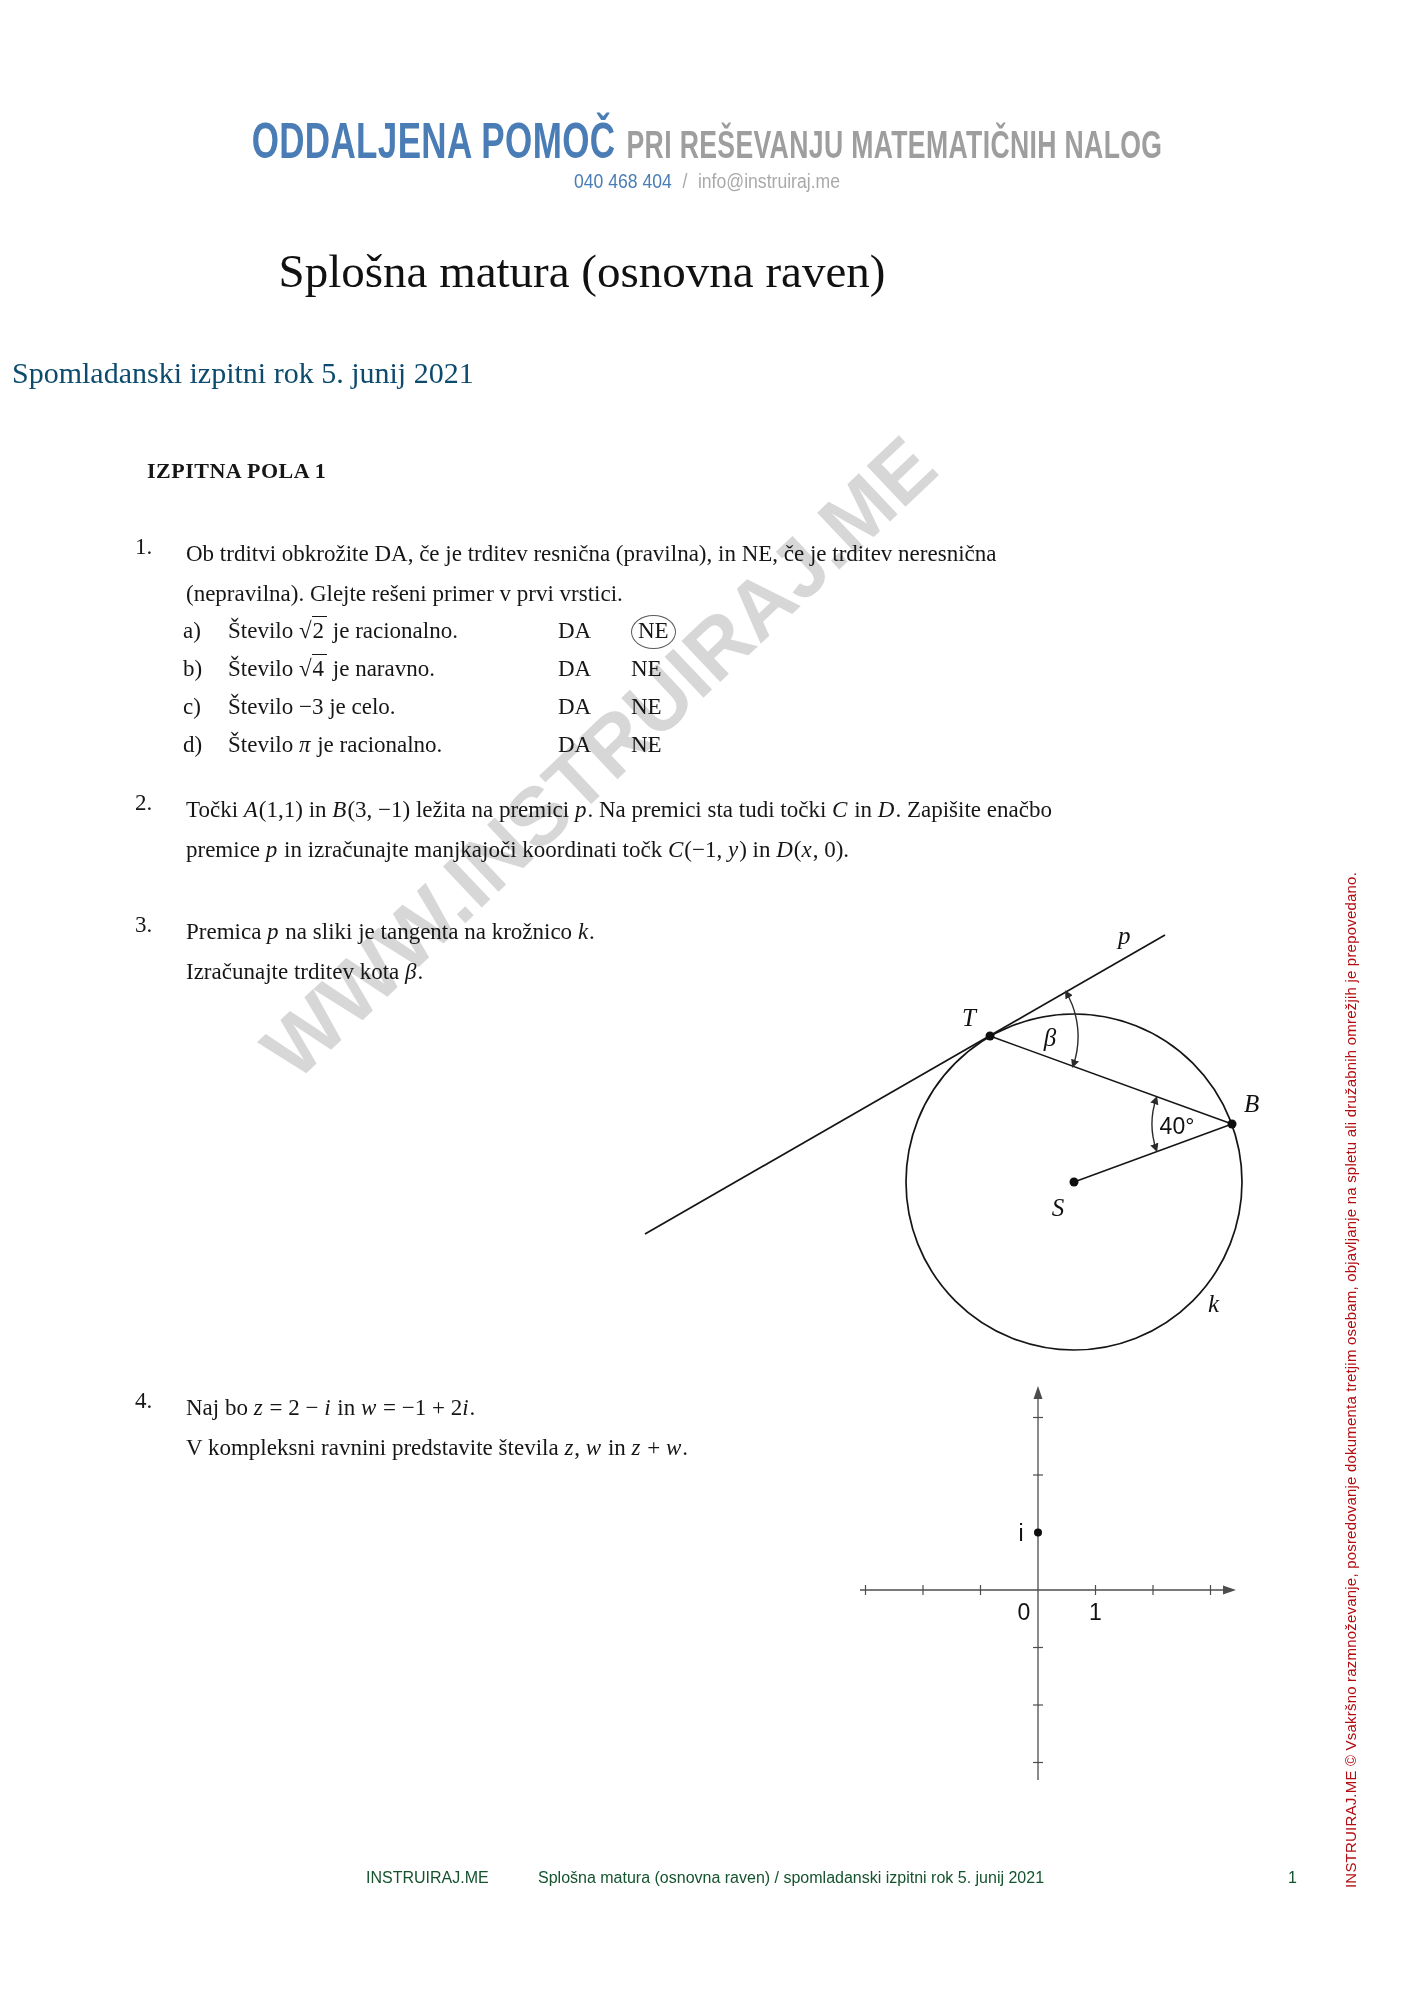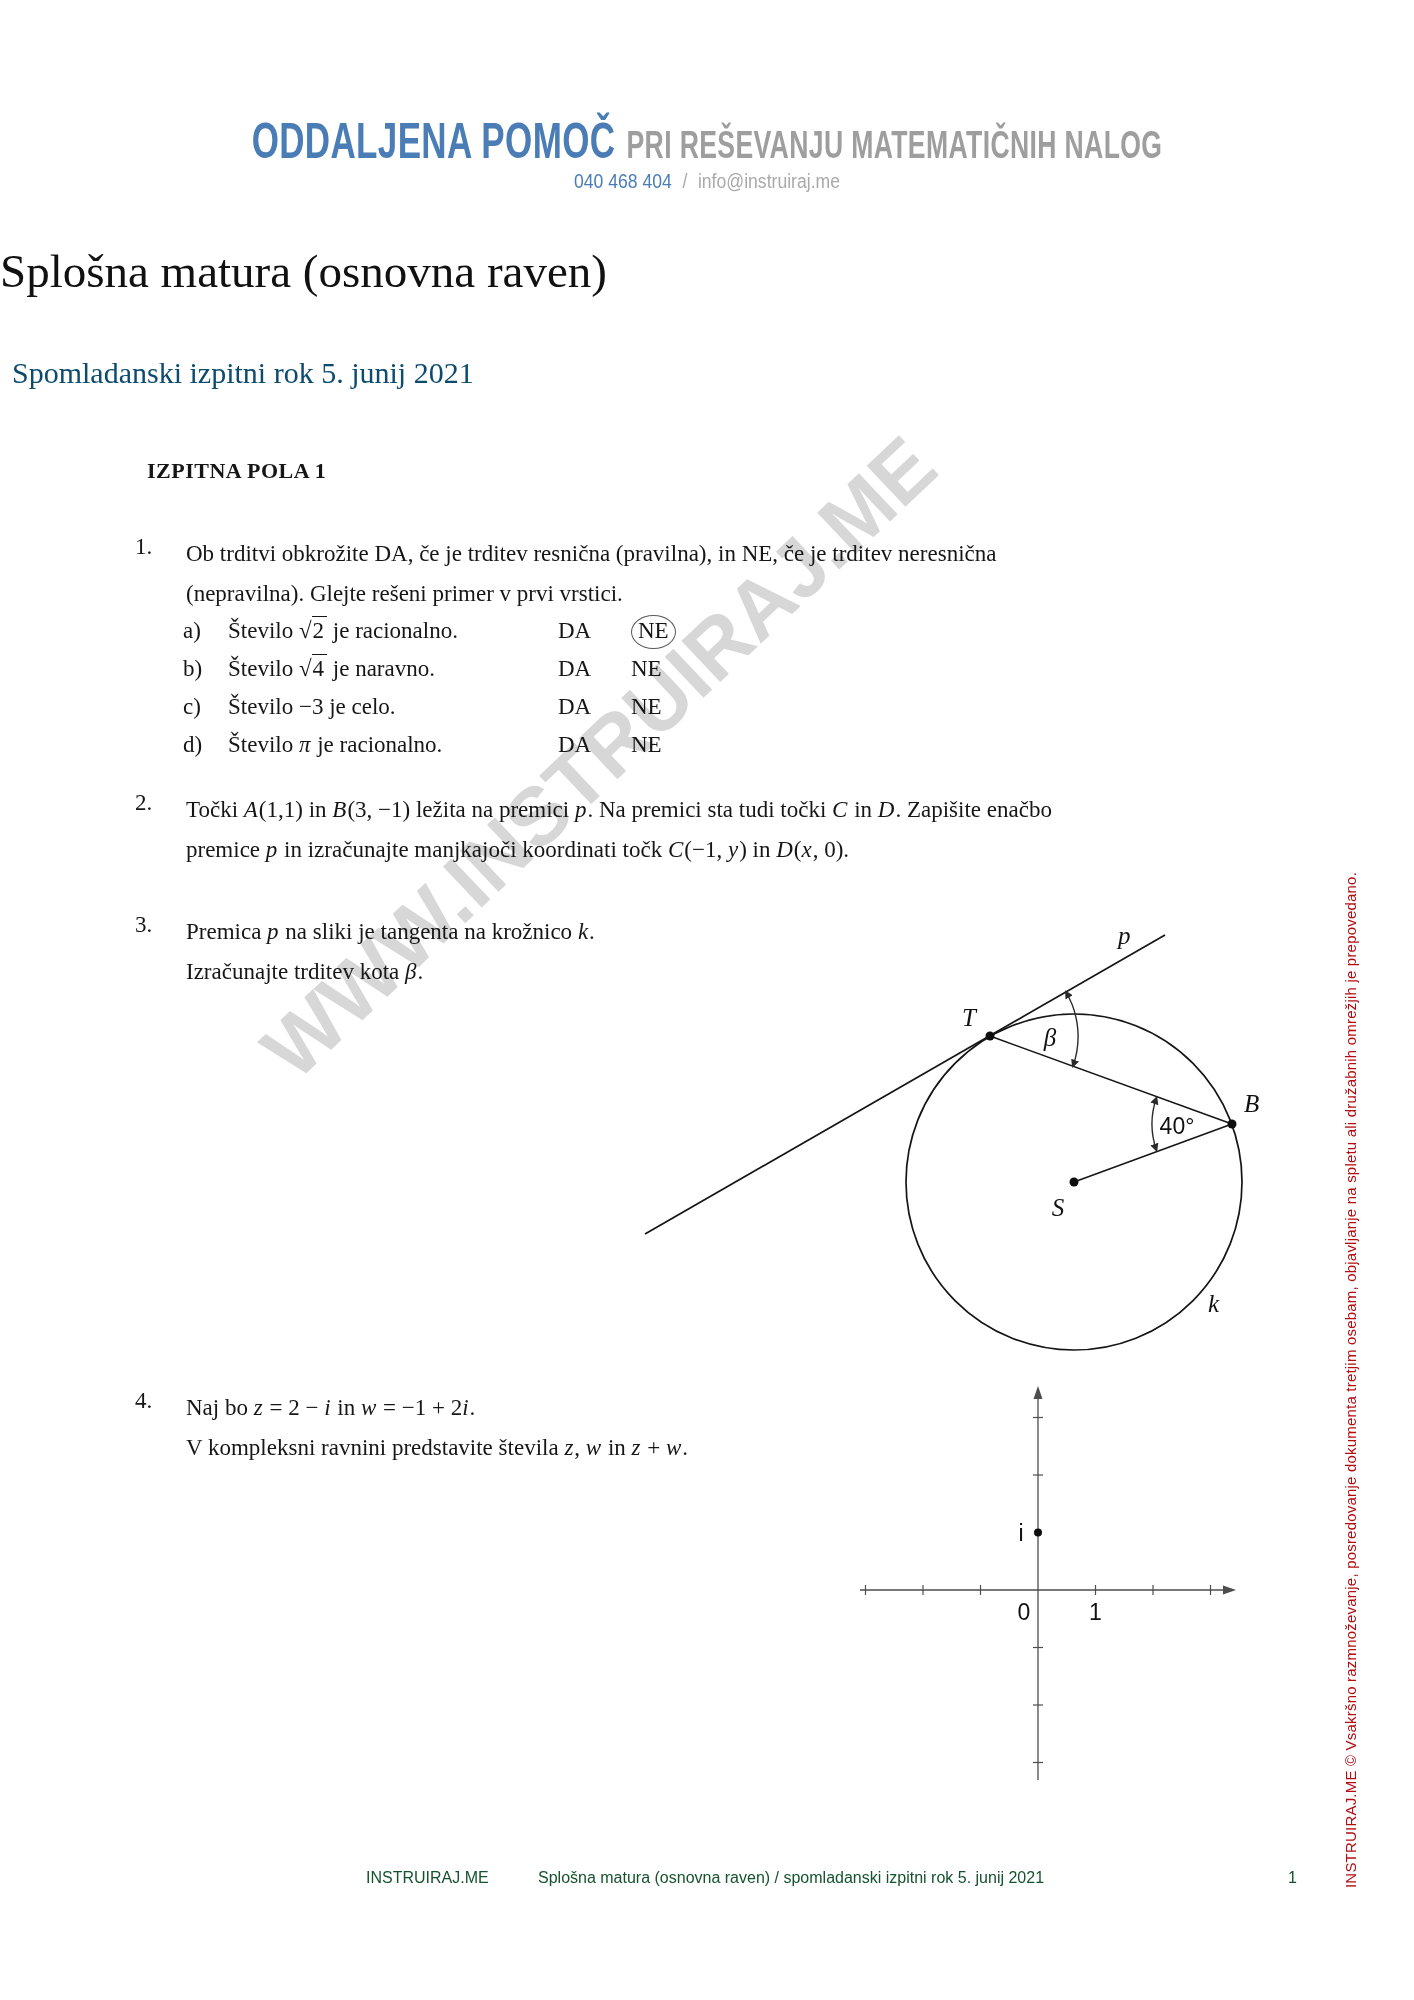--- a/index.html
+++ b/index.html
@@ -27,21 +27,21 @@
     position:absolute; left:0; top:170px; width:1414px;
     display:flex; justify-content:center; align-items:baseline; gap:12px;
     transform:scaleX(0.88); font-family:"Liberation Sans", sans-serif; font-size:20px;
     white-space:nowrap;
   }
   .phone { color:#4a7db5; }
   .sep, .email { color:#a9a9a9; }
   
   .title {
     position:absolute; left:0; top:244px; width:1164px; margin:0;
-    text-align:left; font-weight:normal; font-size:47px; color:#111;
+    text-align:center; font-weight:normal; font-size:47px; color:#111;
   }
   .subtitle {
     position:absolute; left:0; top:344px; width:1164px; margin:12px;
     text-align:left; font-weight:normal; font-size:30px; color:#0c4a6e;
   }
   .section { position:absolute; left:147px; top:458px; margin:0; font-size:22px; font-weight:bold; letter-spacing:0.5px; }
   
   .qnum { position:absolute; left:135px; font-size:23px; }
   .qbody { position:absolute; left:186px; width:940px; }
   .qline { white-space:nowrap; font-size:23px; line-height:40px; height:40px; }

